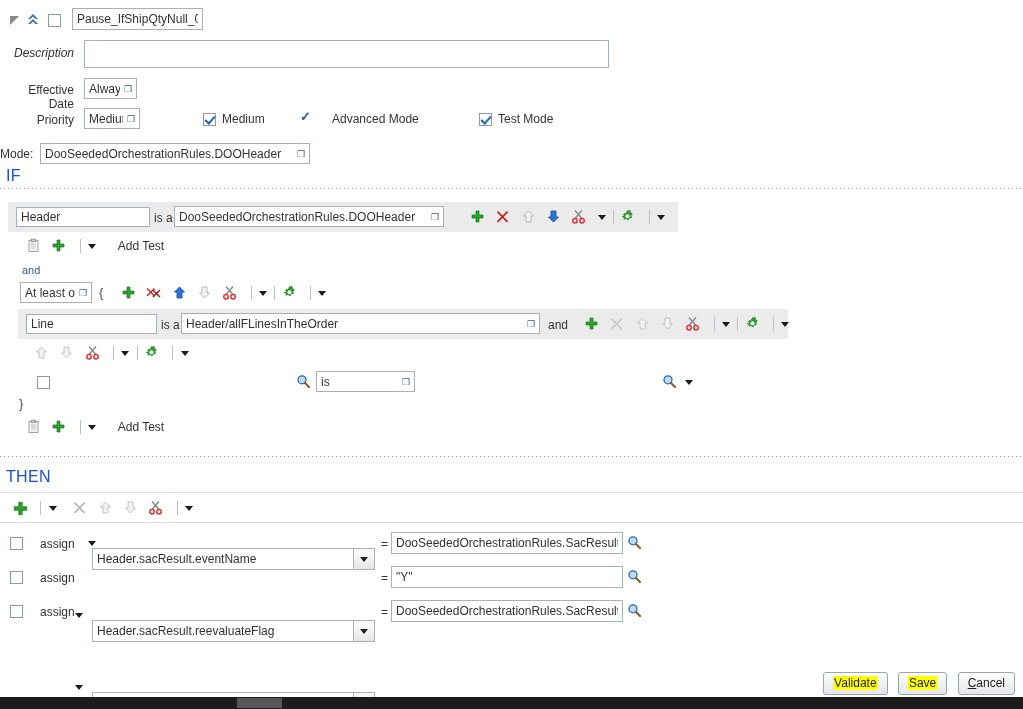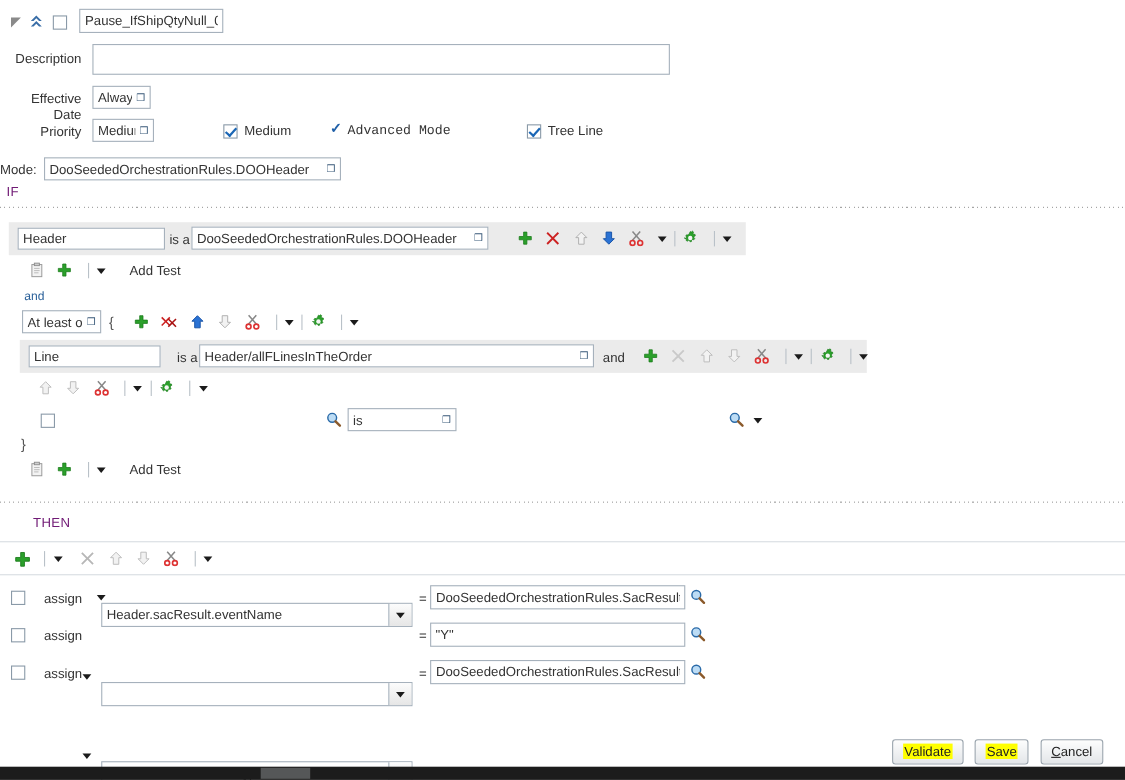--- a/index.html
+++ b/index.html
@@ -81,21 +81,21 @@
   .tbar{position:absolute;white-space:nowrap;}
   .tbar .ico{margin-right:6px;}
 
   
   .mag{display:inline-block;width:15px;height:15px;vertical-align:middle;cursor:pointer;}
 
   
   .isa{font-size:12px;color:#333;}
   .andlbl{font-size:11px;color:#2a6099;}
   .brace{font-size:13px;color:#555;}
-  .sectlbl{font-size:12px;color:#701a75;letter-spacing:.3px;text-align:center;}
+  .sectlbl{font-size:16px;color:#1d4ed8;letter-spacing:.3px;text-align:center;}
 
   
   .assignlbl{font-size:12px;color:#333;cursor:pointer;}
   .combo{
     position:relative;border:1px solid #a6b1bc;background:#fff;height:22px;box-sizing:border-box;
   }
   .combo input{
     border:0;outline:none;height:20px;width:calc(100% - 22px);
     font-family:"Liberation Sans",sans-serif;font-size:12px;color:#333;padding:0 4px;box-sizing:border-box;
     background:transparent;
@@ -106,21 +106,21 @@
     box-sizing:border-box;cursor:pointer;
   }
   .combo .btn::after{
     content:"";position:absolute;left:6px;top:8px;
     border-left:4px solid transparent;border-right:4px solid transparent;
     border-top:5px solid #1b1b1b;
   }
   .eq{font-size:12px;color:#333;}
 
   
-  .btnbar{position:absolute;right:20px;top:672px;text-align:center;}
+  .btnbar{position:absolute;right:8px;top:672px;text-align:center;}
   .fbtn{
     display:inline-block;border:1px solid #9aa4ad;border-radius:3px;
     background:linear-gradient(#fdfdfd,#e3e6e9);
     font-family:"Liberation Sans",sans-serif;font-size:12px;color:#222;
     padding:3px 9px 4px 9px;margin-left:7px;cursor:pointer;line-height:14px;
   }
   .hl{background:#ffff00;padding:0 1px;}
   .udl{text-decoration:underline;}
 
   
@@ -153,21 +153,21 @@
     </svg>
   </span>
 
   <span class="abs" style="left:48px;top:13px;">
     <span class="cb"></span>
   </span>
 
   <input id="ruleName" class="txt-input" type="text" value="Pause_IfShipQtyNull_01" style="">
 
   
-  <div class="abs lbl" style="left:0px;top:46px;width:74px;">Description</div>
+  <div class="abs lbl" style="left:0px;top:46px;width:74px;font-style:italic;">Description</div>
   <textarea class="descbox" value="" style=""></textarea>
 
   
   <div class="abs lbl" style="left:0px;top:83px;width:74px;">Effective Date</div>
   <span class="selwrap abs" style="left:84px;top:78px;">
     <select class="sel" style="width:53px;"><option>Always</option></select>
     <span class="caret">❒</span>
   </span>
 
   
@@ -180,27 +180,27 @@
   
   <span class="abs" style="left:203px;top:112px;">
     <span class="cb checked"></span>
   </span>
   <span class="abs" style="left:222px;top:112px;font-size:12px;">Medium</span>
 
   
   <span class="abs" style="left:300px;top:110px;">
     <span class="tick">✓</span>
   </span>
-  <span class="abs" style="left:316px;top:112px;font-size:12px;font-family:Liberation Mono, monospace;">Advanced Mode</span>
+  <span class="abs" style="left:332px;top:112px;font-size:12px;">Advanced Mode</span>
 
   
   <span class="abs" style="left:479px;top:112px;">
     <span class="cb checked"></span>
   </span>
-  <span class="abs" style="left:498px;top:112px;font-size:12px;">Tree Line</span>
+  <span class="abs" style="left:498px;top:112px;font-size:12px;">Test Mode</span>
 
   
   <div class="abs" style="left:0px;top:147px;width:36px;text-align:left;font-size:12px;">Mode:</div>
   <span class="selwrap abs" style="left:40px;top:143px;">
     <select class="sel" style="width:270px;"><option>DooSeededOrchestrationRules.DOOHeader</option></select>
     <span class="caret">❒</span>
   </span>
 
   
   <div class="abs sectlbl" style="left:6px;top:167px;">IF</div>
@@ -324,21 +324,21 @@
         <circle cx="7.5" cy="7.3" r="2" fill="#f5f5f5"></circle>
       </svg>
     </span>
     <span class="sep"></span>
     <span class="dncaret"></span>
   </div>
 
   
   <div class="band2" style="left:18px;top:309px;width:770px;height:30px;"></div>
 
-  <input class="txt-input abs" style="left: 26px; top: 314px; width: 120px; height: 20px;" value="Line">
+  <input class="txt-input abs" style="left: 26px; top: 314px; width: 131px; height: 20px;" value="Line">
   <span class="abs isa" style="left:161px;top:318px;">is a</span>
   <span class="selwrap abs" style="left:181px;top:313px;">
     <select class="sel" style="width:359px;height:21px;"><option>Header/allFLinesInTheOrder</option></select>
     <span class="caret">❒</span>
   </span>
   <span class="abs isa" style="left:548px;top:318px;">and</span>
 
   <div class="tbar" style="left:584px;top:316px;">
     <span class="ico">
       <svg width="15" height="15" viewBox="0 0 15 15">
@@ -452,21 +452,21 @@
         </svg>
     </span>
     <span class="sep"></span>
     <span class="dncaret"></span>
     <span style="display:inline-block;width:14px;"></span>
     <span style="font-size:12px;color:#333;vertical-align:middle;">Add Test</span>
   </div>
 
   
   <div class="dotted" style="top:456px;"></div>
-  <div class="abs sectlbl" style="left:6px;top:468px;margin-left:24px;">THEN</div>
+  <div class="abs sectlbl" style="left:6px;top:468px;">THEN</div>
 
   <div class="hr" style="top:492px;"></div>
 
   
   <div class="tbar" style="left:12px;top:500px;">
     <span class="ico">
       <svg width="17" height="17" viewBox="0 0 15 15">
           <path d="M6 2h3v4h4v3H9v4H6V9H2V6h4z" fill="#2ba02b" stroke="#1a7a1a" stroke-width="0.7"></path>
         </svg>
     </span>
@@ -516,20 +516,21 @@
       <circle cx="6" cy="5.8" r="4" fill="#bcdcf5" stroke="#2a6aa8" stroke-width="1.3"></circle>
       <path d="M9 9l4 4" stroke="#8b5a2b" stroke-width="2.2" stroke-linecap="round"></path>
     </svg>
   </span>
 
   
   <span class="abs" style="left:10px;top:570px;"><span class="cb"></span></span>
   <span class="abs assignlbl" style="left:40px;top:571px;">assign</span>
   <span class="abs dncaret" style="left:74px;top:569px;"></span>
   <div class="combo abs" style="left:92px;top:566px;width:283px;">
+    <input type="text" value="Header.sacResult.reevaluateFlag" style="">
     <span class="btn"></span>
   </div>
   <span class="abs eq" style="left:381px;top:571px;">=</span>
   <input class="txt-input abs" style="left: 391px; top: 566px; width: 232px; height: 22px;" value="&quot;Y&quot;">
   <span class="abs mag" style="left:627px;top:569px;">
     <svg width="15" height="15" viewBox="0 0 15 15">
       <circle cx="6" cy="5.8" r="4" fill="#bcdcf5" stroke="#2a6aa8" stroke-width="1.3"></circle>
       <path d="M9 9l4 4" stroke="#8b5a2b" stroke-width="2.2" stroke-linecap="round"></path>
     </svg>
   </span>

